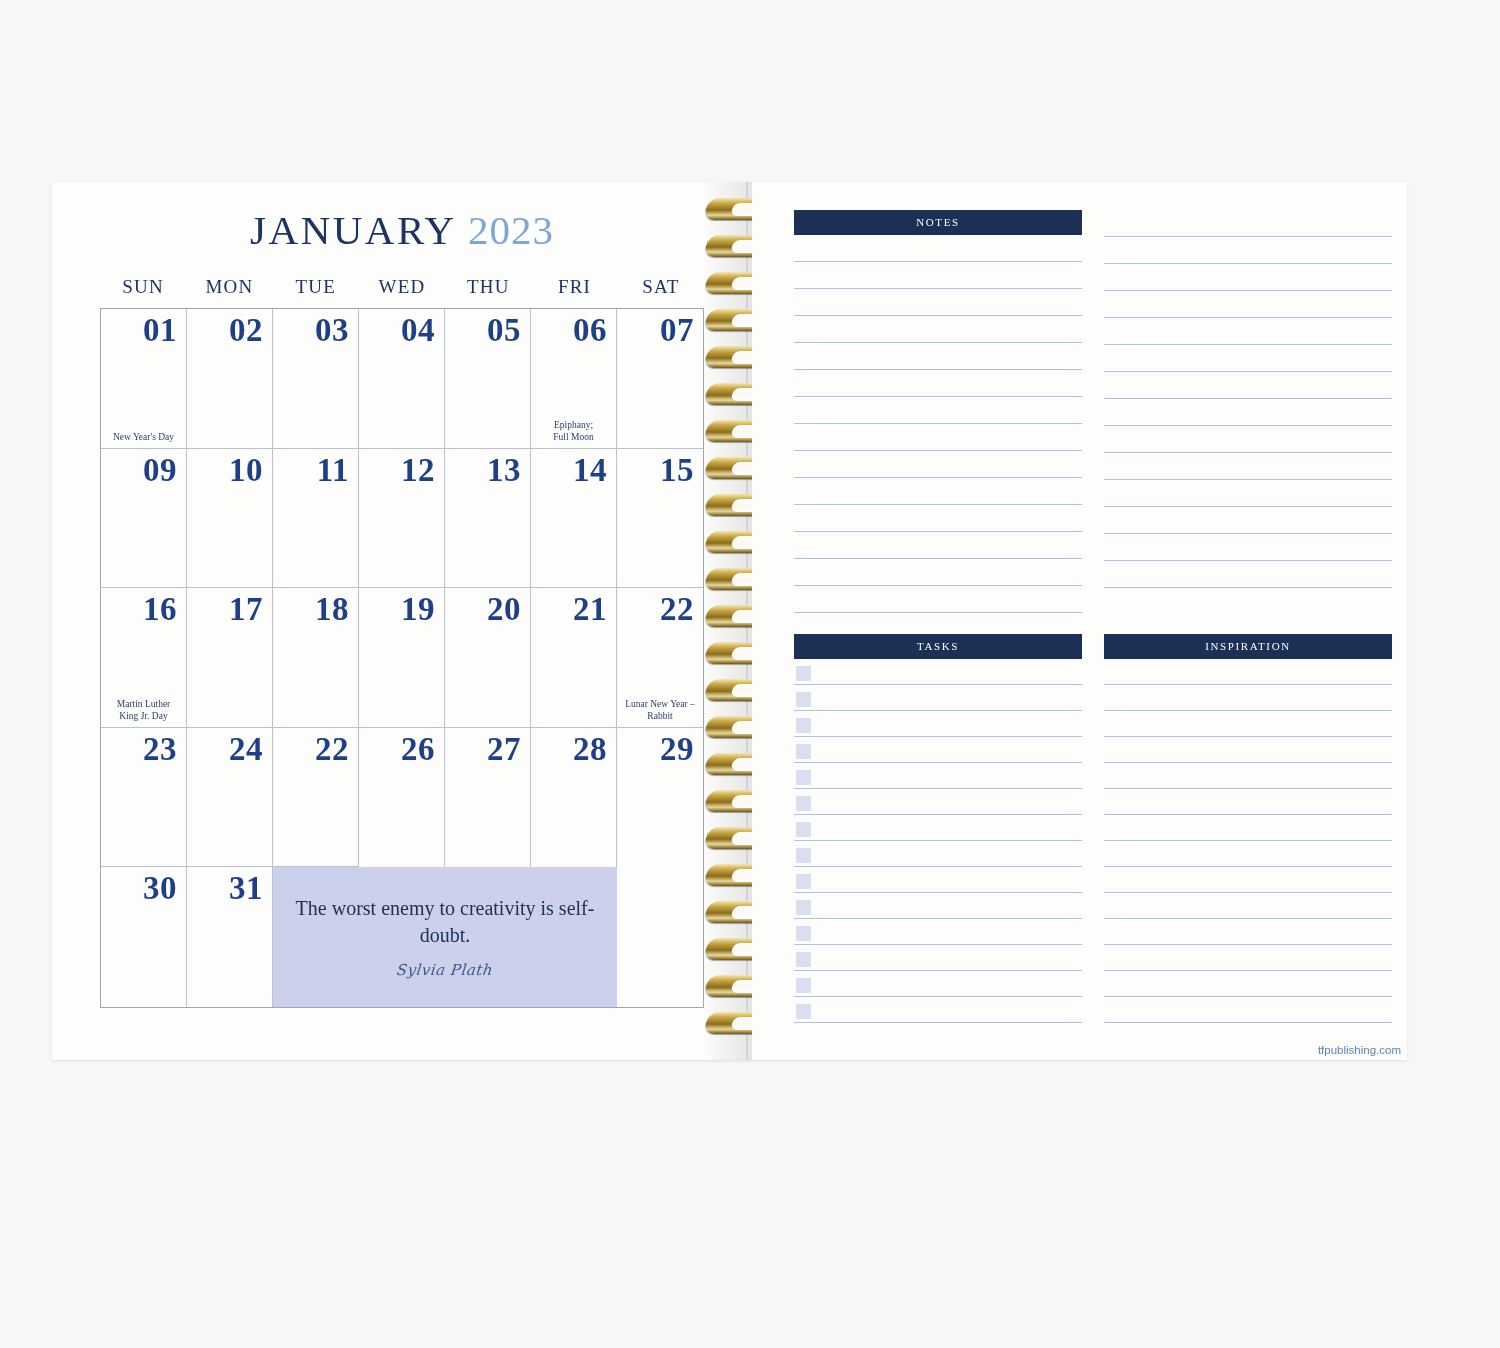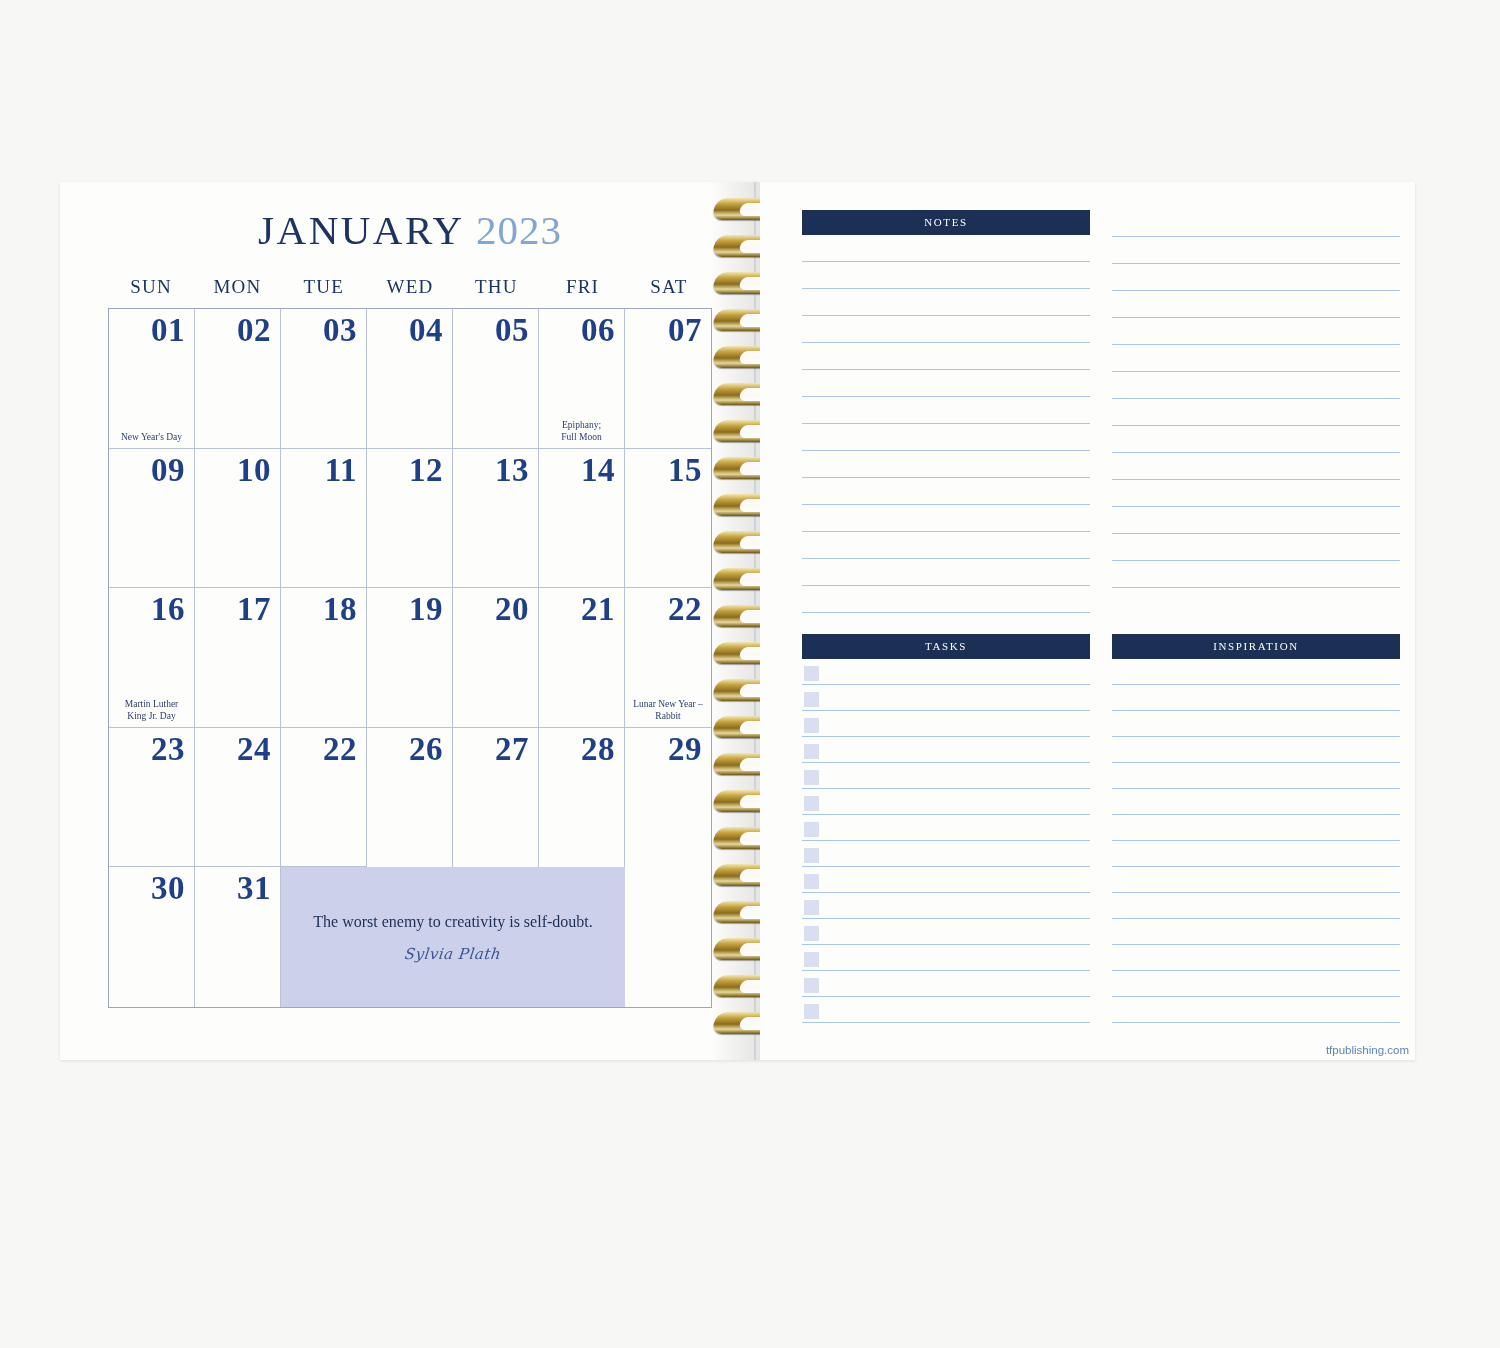--- a/index.html
+++ b/index.html
@@ -15,21 +15,21 @@
   #planner-stage {
     position: relative;
     width: 1500px;
     height: 1348px;
     background: #f7f7f5;
   }
 
   
   .book {
     position: absolute;
-    left: 60px;
+    left: 52px;
     top: 182px;
     width: 1355px;
     height: 878px;
     background: #ffffff;
     box-shadow: 0 1px 3px rgba(0,0,0,0.10);
   }
 
   
   .left-page {
     position: absolute;
@@ -117,21 +117,21 @@
     background: #ccd0ea;
     position: relative;
     border-right: none;
     border-bottom: none;
     display: flex;
     flex-direction: column;
     align-items: center;
     justify-content: center;
   }
   .quote-text {
-    font-size: 16px;
+    font-size: 20px;
     color: #1d2f55;
     text-align: center;
     line-height: 1.35;
     max-width: 300px;
   }
   .quote-author {
     margin-top: 12px;
     font-size: 15px;
     color: #3c5590;
     font-style: italic;

